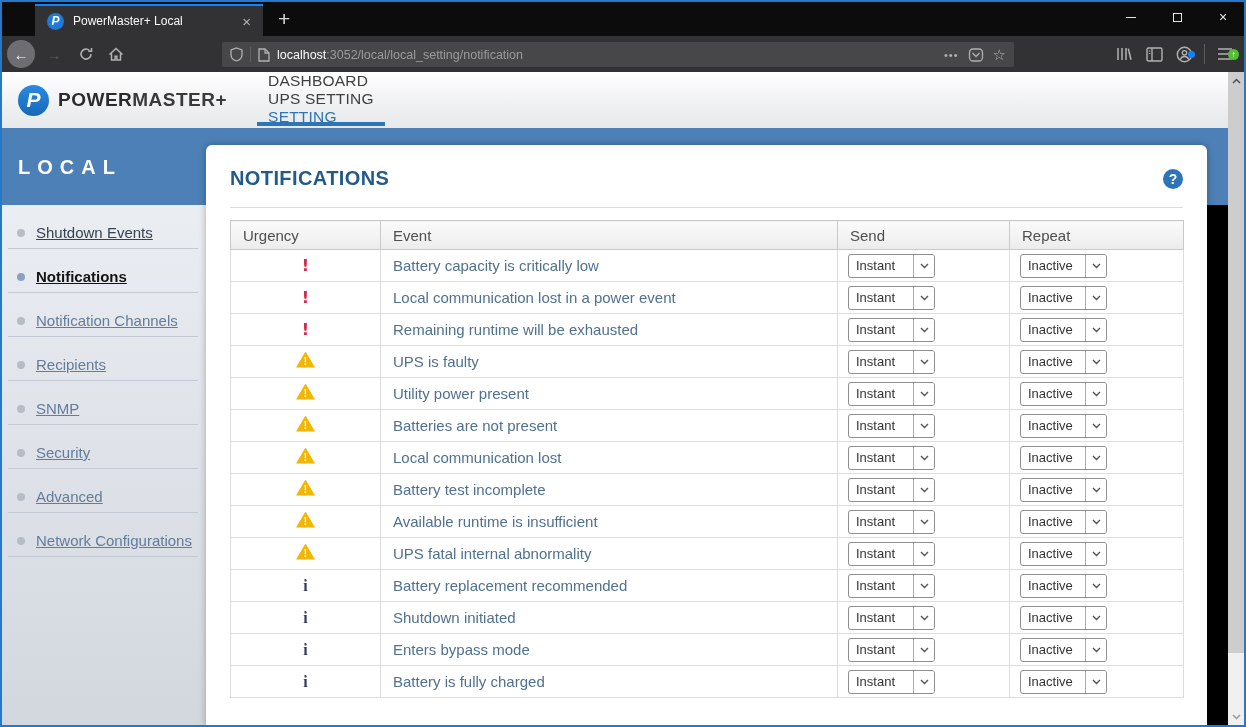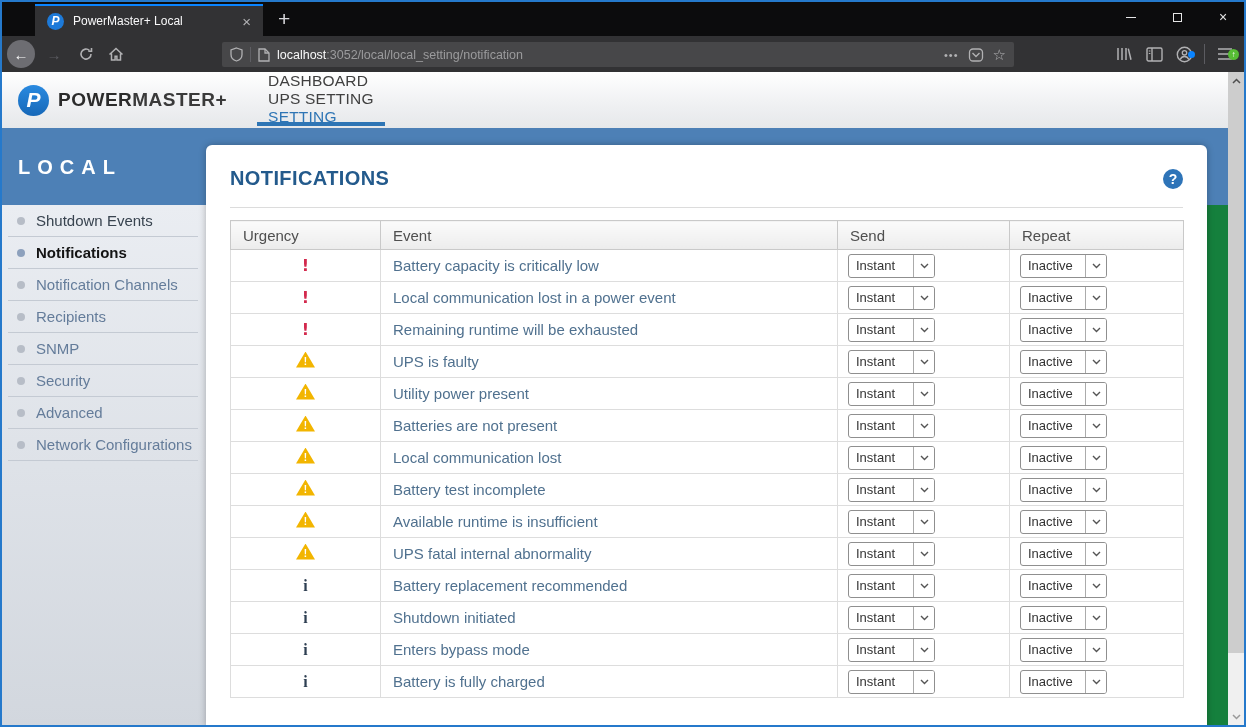--- a/index.html
+++ b/index.html
@@ -51,26 +51,26 @@
   .logo{width:31px;height:31px;border-radius:50%;background:linear-gradient(#2a8ae0,#1668b8);color:#fff;font-weight:bold;font-style:italic;font-size:21px;display:flex;align-items:center;justify-content:center;}
   .brand{margin-left:9px;font-size:19px;letter-spacing:.5px;color:#2b2b2b;white-space:nowrap;}
   .brand b{font-weight:800;}
   .brand span{font-weight:700;color:#3a3a3a;}
   .app-nav{display:flex;margin-left:24px;align-items:stretch;flex-direction:column;}
   .nav-item{position:relative;display:flex;align-items:center;padding:0 17px;font-size:15.5px;color:#404040;letter-spacing:.2px;cursor:default;}
   .nav-item.active{color:#2e75b5;}
   .nav-item .underline{position:absolute;left:6px;right:6px;bottom:0;height:4px;background:#2e75b5;}
 
   
-  .content{position:absolute;left:0;top:128px;bottom:0;width:100%;background:#15803d;}
+  .content{position:absolute;left:0;top:128px;bottom:0;width:100%;background:#000000;}
   .blueband{position:absolute;left:0;top:0;width:100%;height:77px;background:#4d80b6;}
   .sidebar{position:absolute;left:0;top:0;bottom:0;width:206px;}
   .sidebar-title{position:absolute;top:28px;left:18px;color:#fff;font-size:20px;font-weight:bold;letter-spacing:7px;}
   .side-list{position:absolute;left:0;top:77px;right:0;bottom:0;background:linear-gradient(#eaedf2,#d2d7de);margin:0;padding:0;list-style:none;}
-  .side-item{height:32px;margin:0 8px;display:flex;align-items:center;border-bottom:1px solid #c4cad3;font-size:15px;color:#647c9a;white-space:nowrap;overflow:hidden;}
+  .side-item{height:32px;margin:12px 8px;display:flex;align-items:center;border-bottom:1px solid #c4cad3;font-size:15px;color:#647c9a;white-space:nowrap;overflow:hidden;text-decoration:underline;}
   .side-item .bullet{width:8px;height:8px;border-radius:50%;background:#b7bdc7;margin:0 11px 0 9px;flex:none;}
   .side-item.dark{color:#38434f;}
   .side-item.active{color:#141414;font-weight:bold;}
   .side-item.active .bullet{background:#8da1bd;}
 
   .card{position:absolute;left:206px;top:17px;width:1001px;bottom:0;background:#fff;border-radius:6px 6px 0 0;box-shadow:0 0 7px rgba(0,0,0,.28);}
   .card-inner{padding:22px 24px 0;position:relative;}
   .page-title{margin:0;font-size:20px;font-weight:700;color:#235a8c;letter-spacing:.4px;}
   .help-btn{position:absolute;right:24px;top:24px;width:20px;height:20px;border-radius:50%;background:#2e74b8;color:#fff;font-size:14px;font-weight:bold;display:flex;align-items:center;justify-content:center;}
   .rule{border:none;border-top:1px solid #dcdcdc;margin:17px 0 0;}

